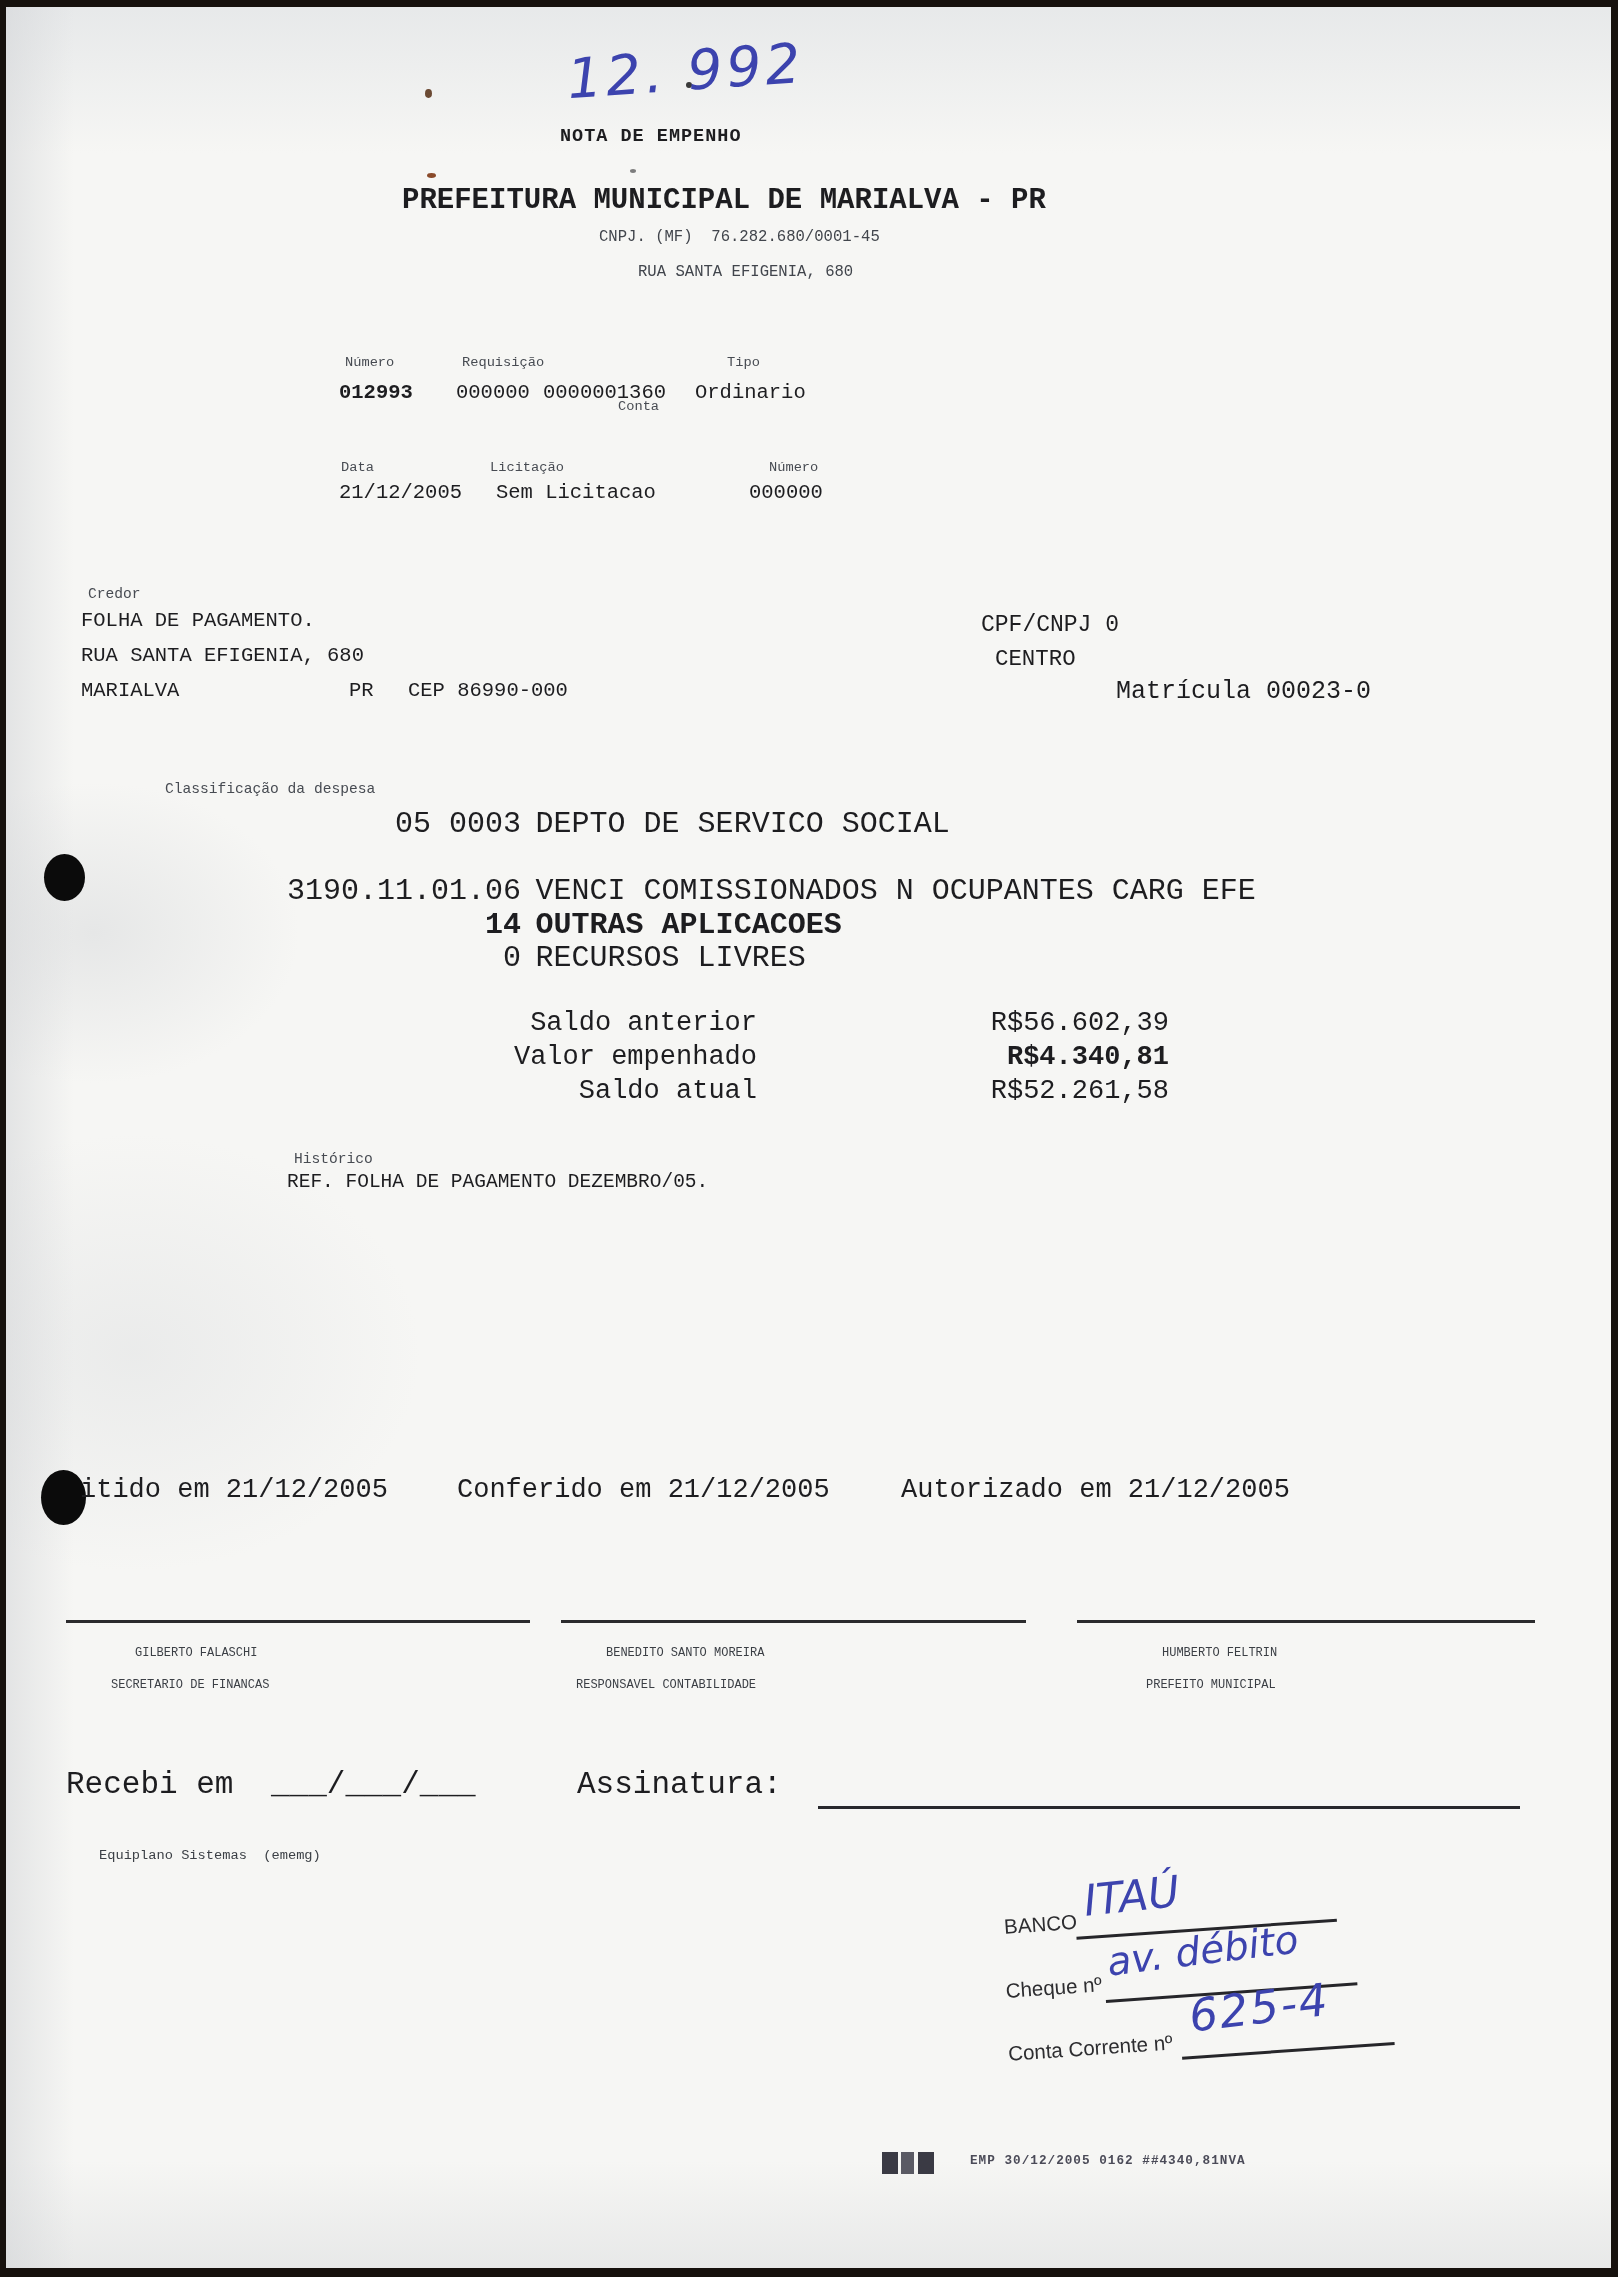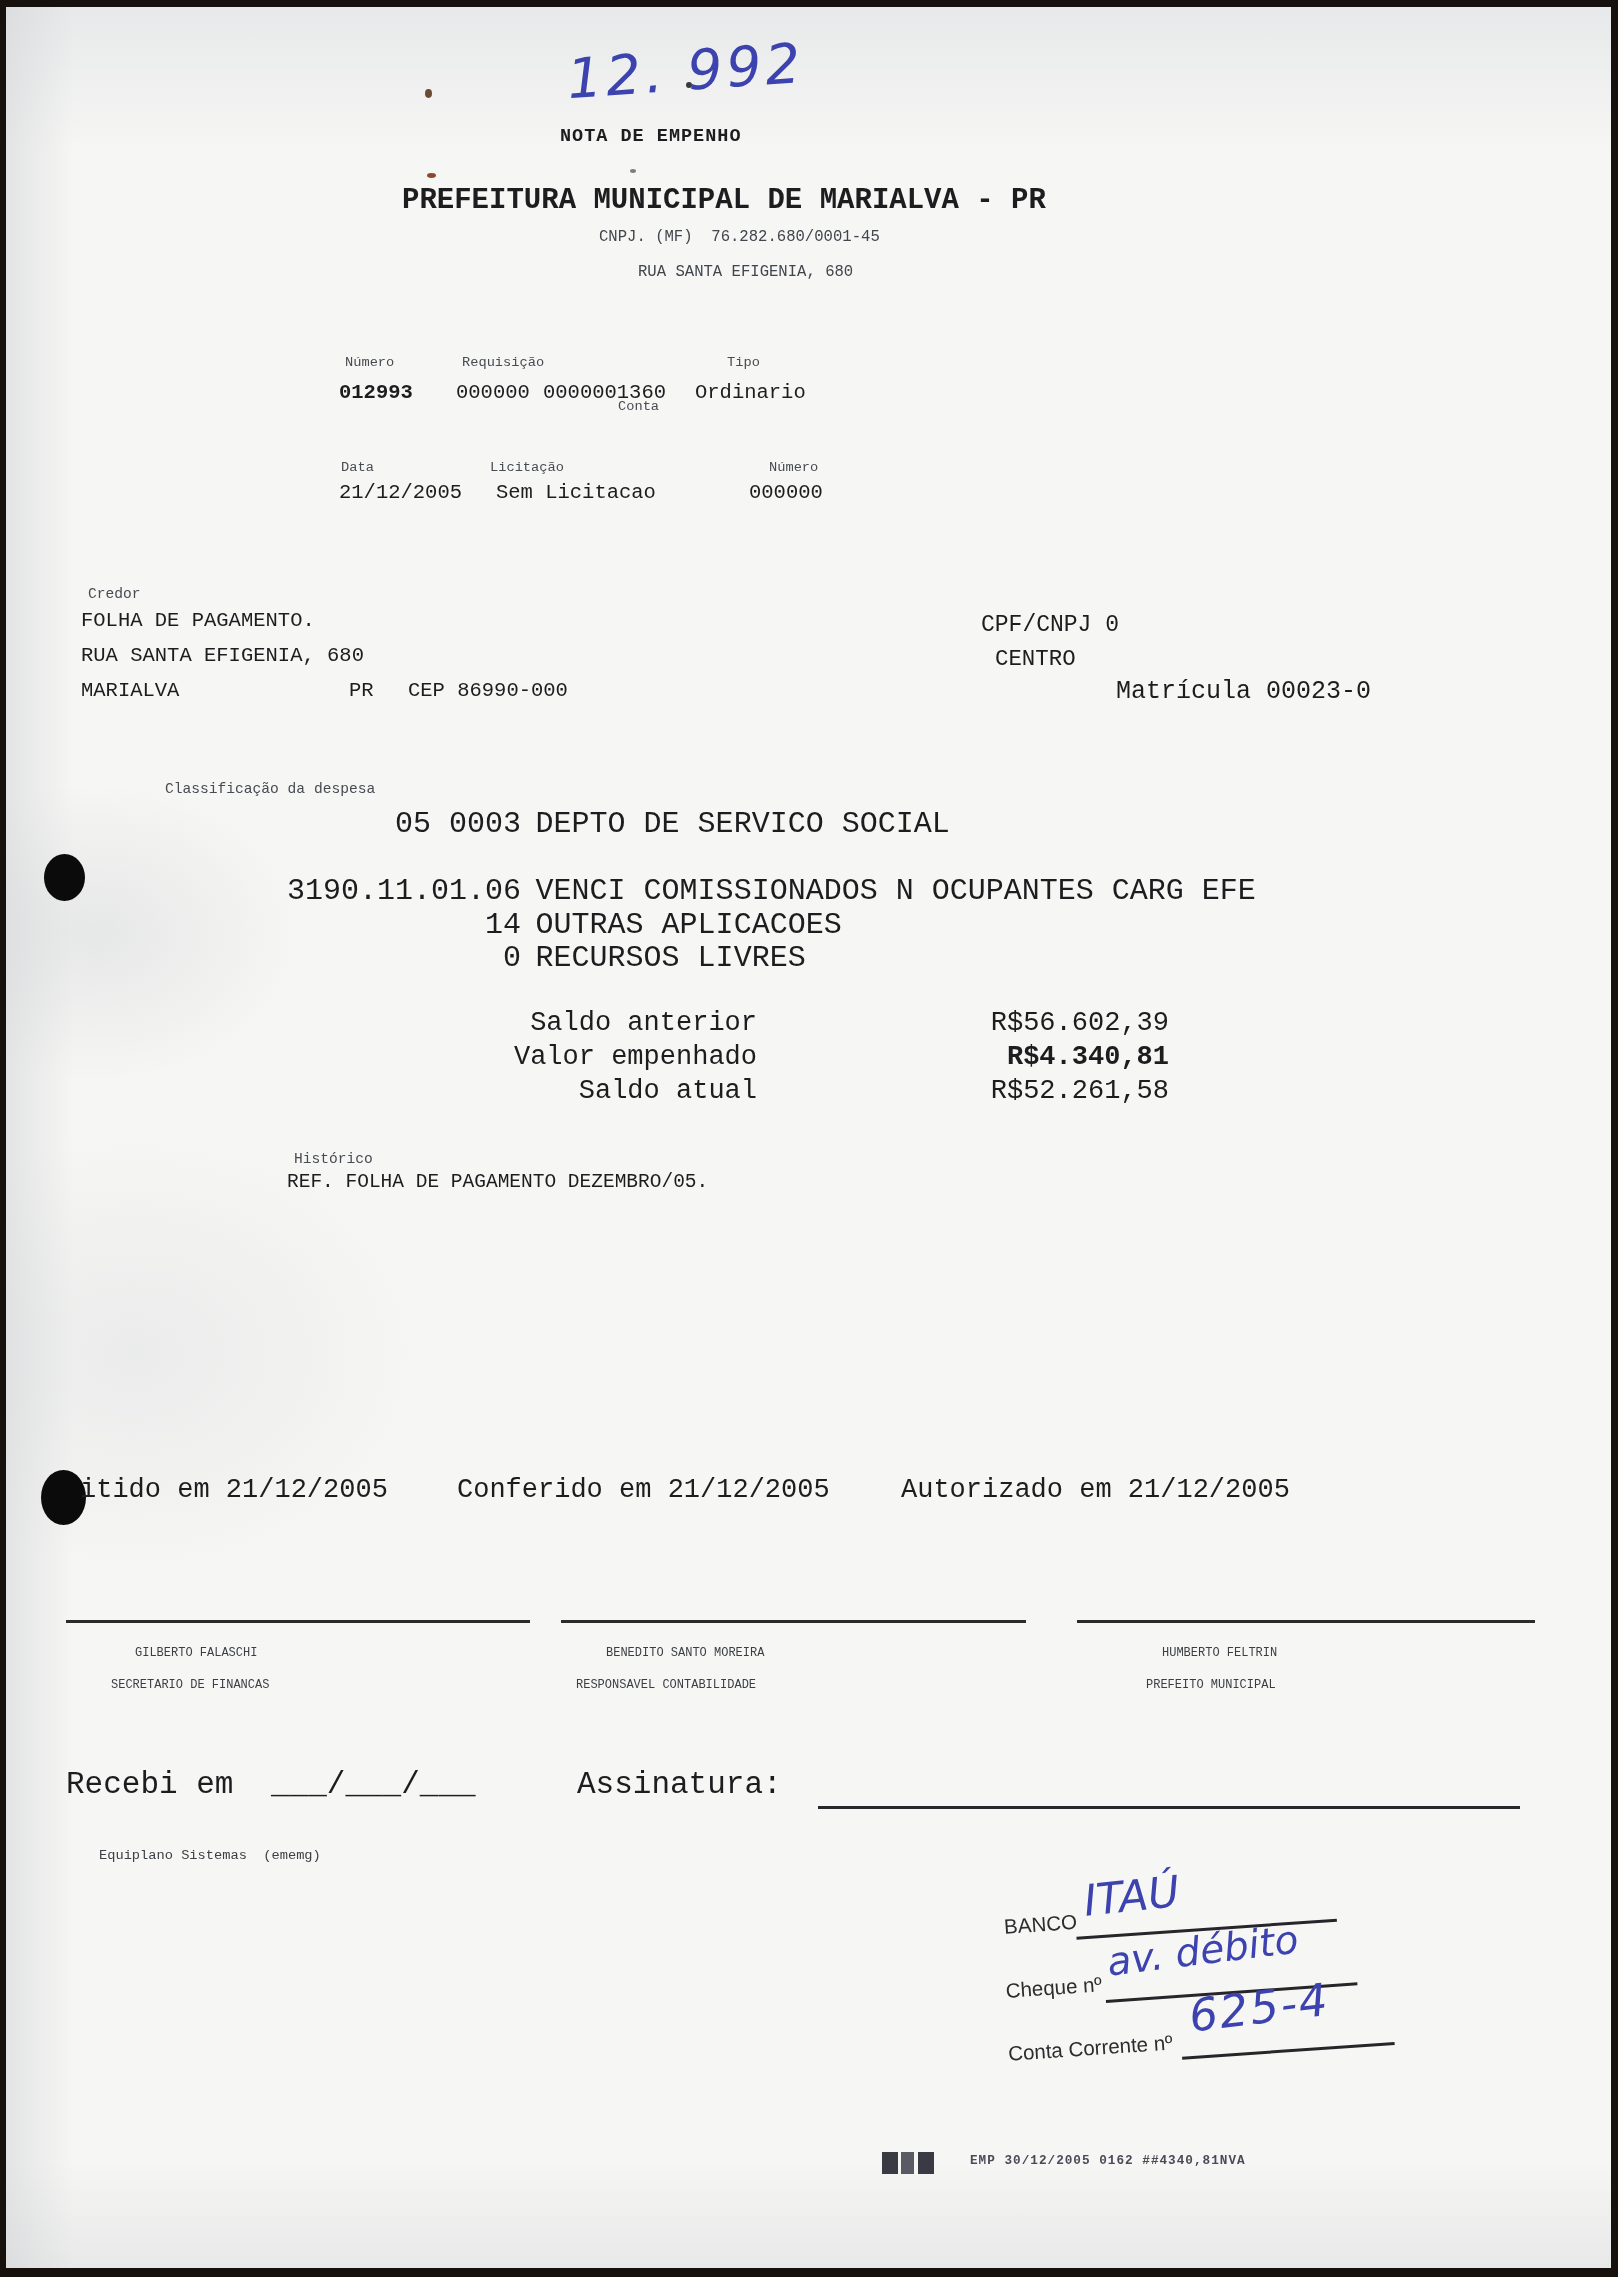--- a/index.html
+++ b/index.html
@@ -57,21 +57,21 @@
   .credor-cep{left:402px;top:672px;}
   .credor-cpf{left:975px;top:605px;font-size:23px;}
   .credor-bairro{left:989px;top:640px;font-size:22.4px;}
   .credor-matricula{left:1110px;top:671px;font-size:25px;}
 
   
   .cls-lbl{left:159px;top:774px;}
   .cls-row{left:193px;font-size:30px;display:flex;}
   .cls-code{display:inline-block;width:322px;text-align:right;margin-right:14.6px;}
   .cls-r0{top:800px;} .cls-r1{top:834px;} .cls-r2{top:867px;}
-  .cls-r3{top:901px;} .cls-r4{top:934px;}
+  .cls-r3{top:901px;font-weight:bold;} .cls-r4{top:934px;}
 
   
   .saldo-row{left:322px;width:841px;font-size:27px;display:flex;}
   .saldo-lbl{display:inline-block;width:429px;text-align:right;}
   .saldo-val{display:inline-block;flex:1;text-align:right;}
   .saldo-r0{top:1001px;} .saldo-r1{top:1035px;} .saldo-r2{top:1069px;}
 
   .hist-lbl{left:288px;top:1144px;}
   .hist-text{left:281px;top:1164px;font-size:19.5px;}
 

